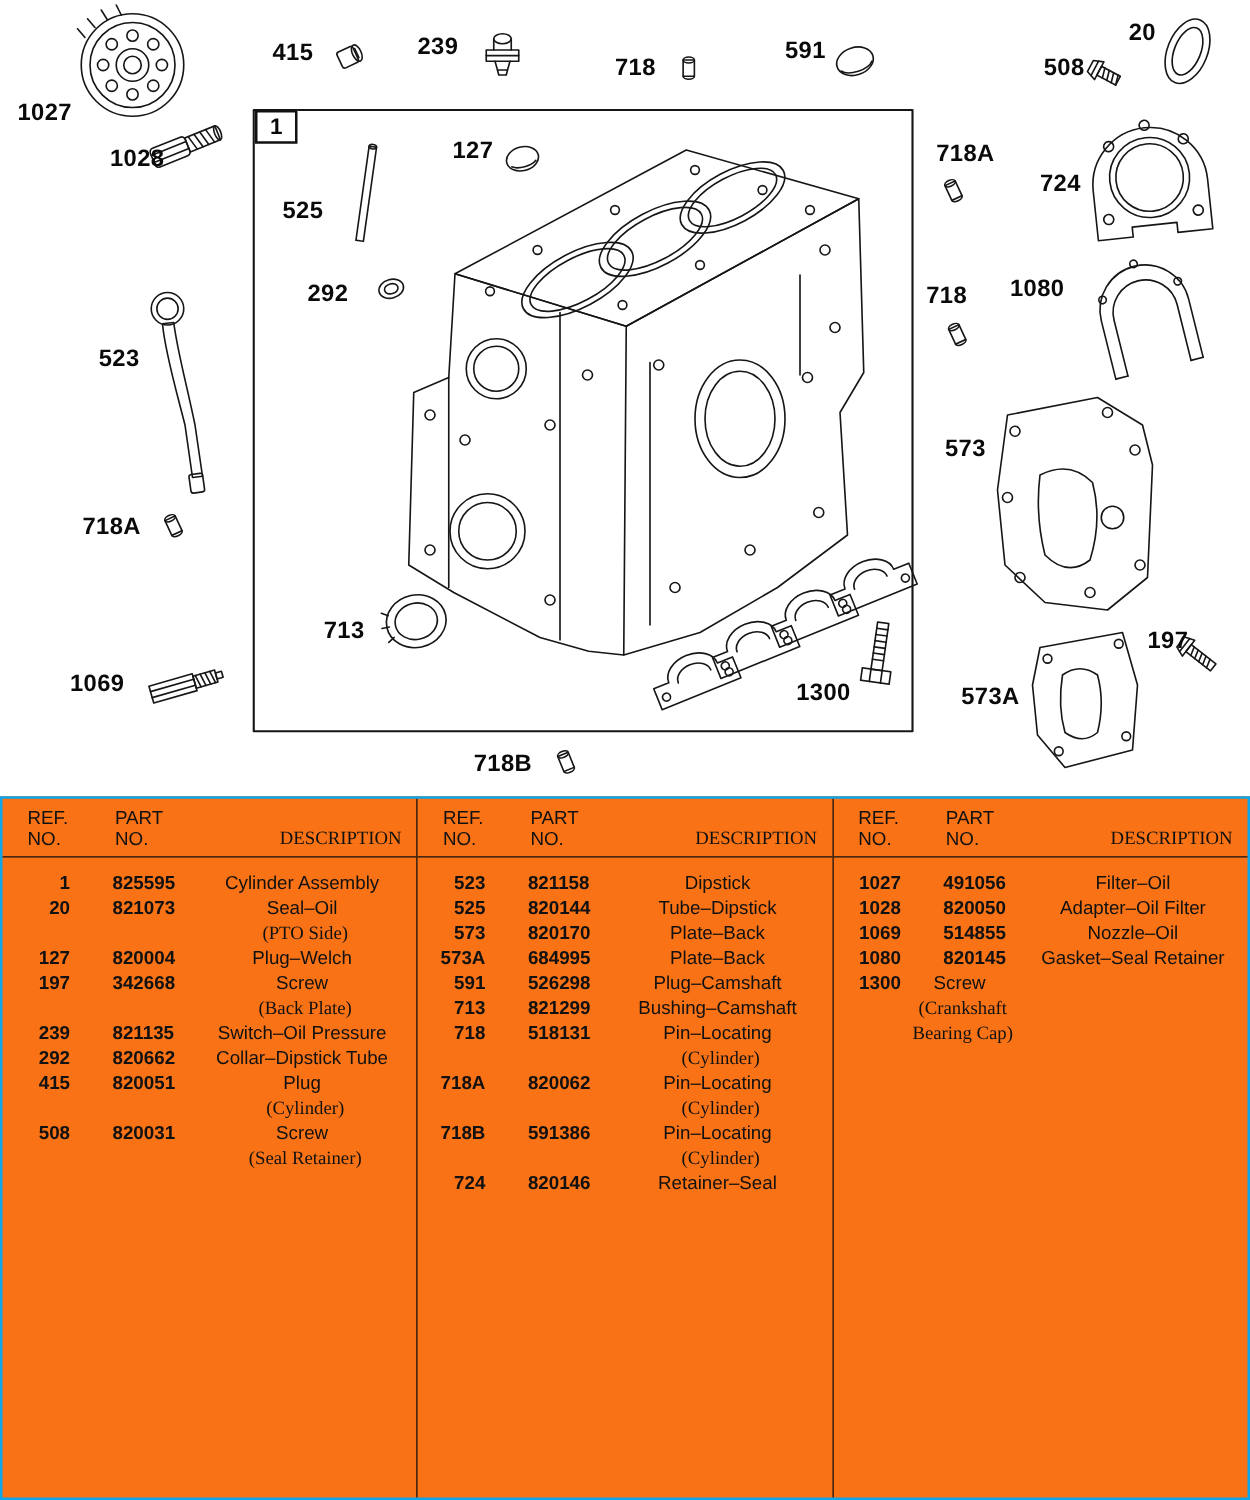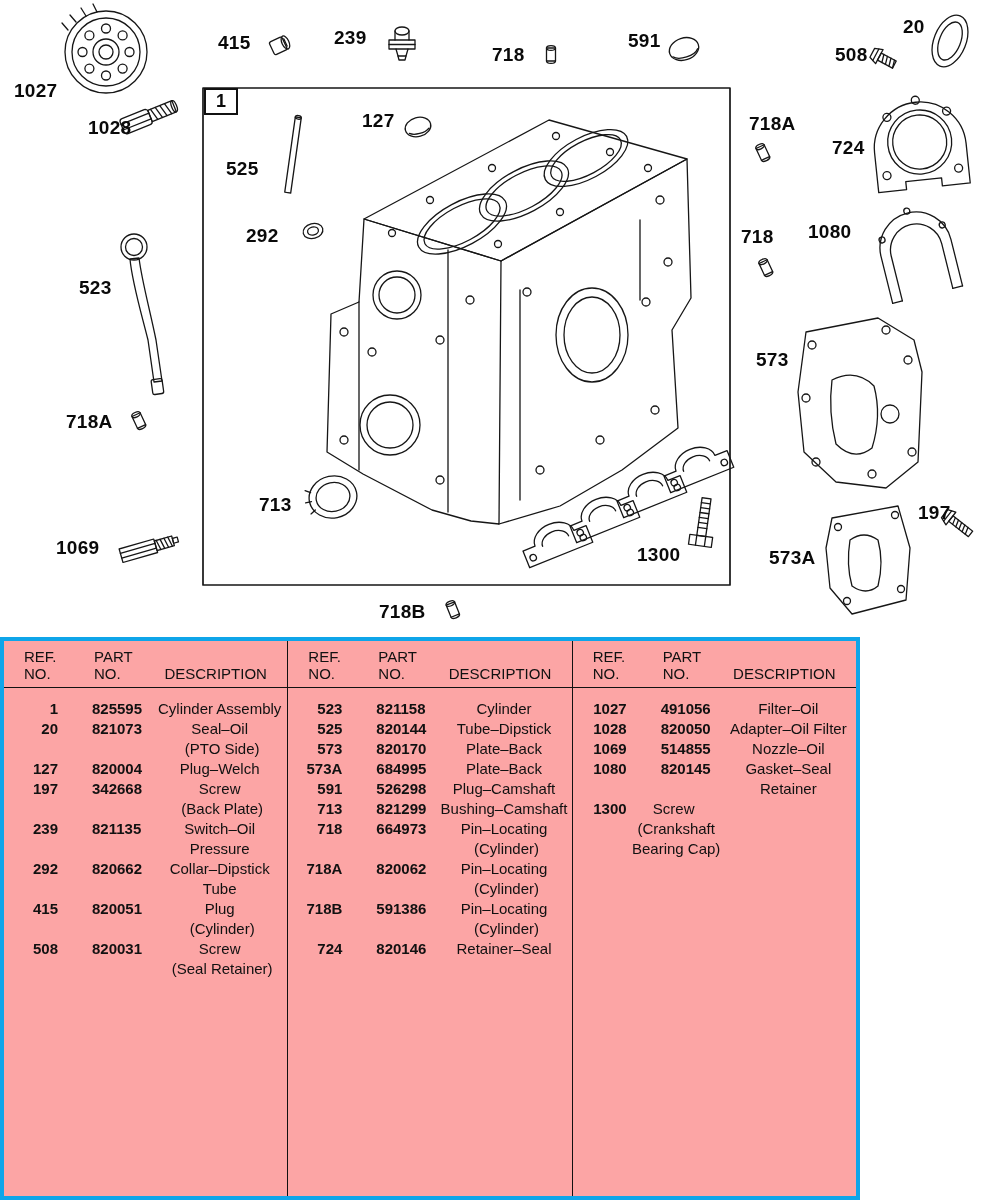--- a/index.html
+++ b/index.html
@@ -9,36 +9,36 @@
 
   
   .diagram { position:absolute; left:0; top:0; width:1000px; height:637px; }
   .art { position:absolute; left:0; top:0; }
   .label-layer { position:absolute; left:0; top:0; width:100%; height:100%; }
   .plabel { position:absolute; font-size:19px; font-weight:bold; letter-spacing:.3px;
             color:#0a0a0a; white-space:nowrap; }
   .plabel.boxed { border:2px solid #111; padding:1px 10px; font-size:18px; background:#fff; }
 
   
-  .parts-table { position:absolute; left:0; top:637px; width:860px; height:563px;
-                 border:4px solid #0ea5e9; display:flex; background:#fca5a5; }
+  .parts-table { position:absolute; left:0; top:637px; width:1000px; height:563px;
+                 border:2px solid #0ea5e9; display:flex; background:#f97316; }
   .tcol { flex:1 1 0; border-right:1.6px solid #111; display:flex; flex-direction:column; }
   .tcol:last-child { border-right:none; }
   .thead { display:grid; grid-template-columns:54px 98px 1fr; align-items:end;
            padding:7px 0 5px 0; border-bottom:1.6px solid #111;
            font-size:15px; line-height:17px; }
   .h-ref  { white-space:pre-line; padding-left:20px; }
   .h-part { white-space:pre-line; padding-left:36px; }
-  .h-desc { text-align:center; padding-right:12px; }
+  .h-desc { text-align:right; padding-right:12px;font-family:Liberation Serif, serif; }
   .rows { padding-top:11px; }
   .trow { display:grid; grid-template-columns:54px 98px 1fr; font-size:15px; line-height:20px; }
   .c-ref  { text-align:right; font-weight:bold; }
   .c-part { padding-left:34px; font-weight:bold; }
   .c-desc { padding-right:4px;text-align:center; }
-  .c-desc div + div { padding-left:5px; }
+  .c-desc div + div { padding-left:5px;font-family:Liberation Serif, serif; }
 </style>
 </head>
 <body>
 
 <div class="page">
 
   <div class="diagram">
 
     <svg class="art" width="1000" height="637" viewBox="0 0 1000 637">
       <defs>
@@ -380,21 +380,21 @@
 NO.</span>
         <span class="h-part">PART
 NO.</span>
         <span class="h-desc">DESCRIPTION</span>
       </div>
       <div class="rows">
           <div class="trow">
             <span class="c-ref">523</span>
             <span class="c-part">821158</span>
             <span class="c-desc">
-              <div>Cylinder</div>
+              <div>Dipstick</div>
             </span>
           </div>
           <div class="trow">
             <span class="c-ref">525</span>
             <span class="c-part">820144</span>
             <span class="c-desc">
               <div>Tube–Dipstick</div>
             </span>
           </div>
           <div class="trow">
@@ -420,21 +420,21 @@
           </div>
           <div class="trow">
             <span class="c-ref">713</span>
             <span class="c-part">821299</span>
             <span class="c-desc">
               <div>Bushing–Camshaft</div>
             </span>
           </div>
           <div class="trow">
             <span class="c-ref">718</span>
-            <span class="c-part">664973</span>
+            <span class="c-part">518131</span>
             <span class="c-desc">
               <div>Pin–Locating</div>
               <div>(Cylinder)</div>
             </span>
           </div>
           <div class="trow">
             <span class="c-ref">718A</span>
             <span class="c-part">820062</span>
             <span class="c-desc">
               <div>Pin–Locating</div>

